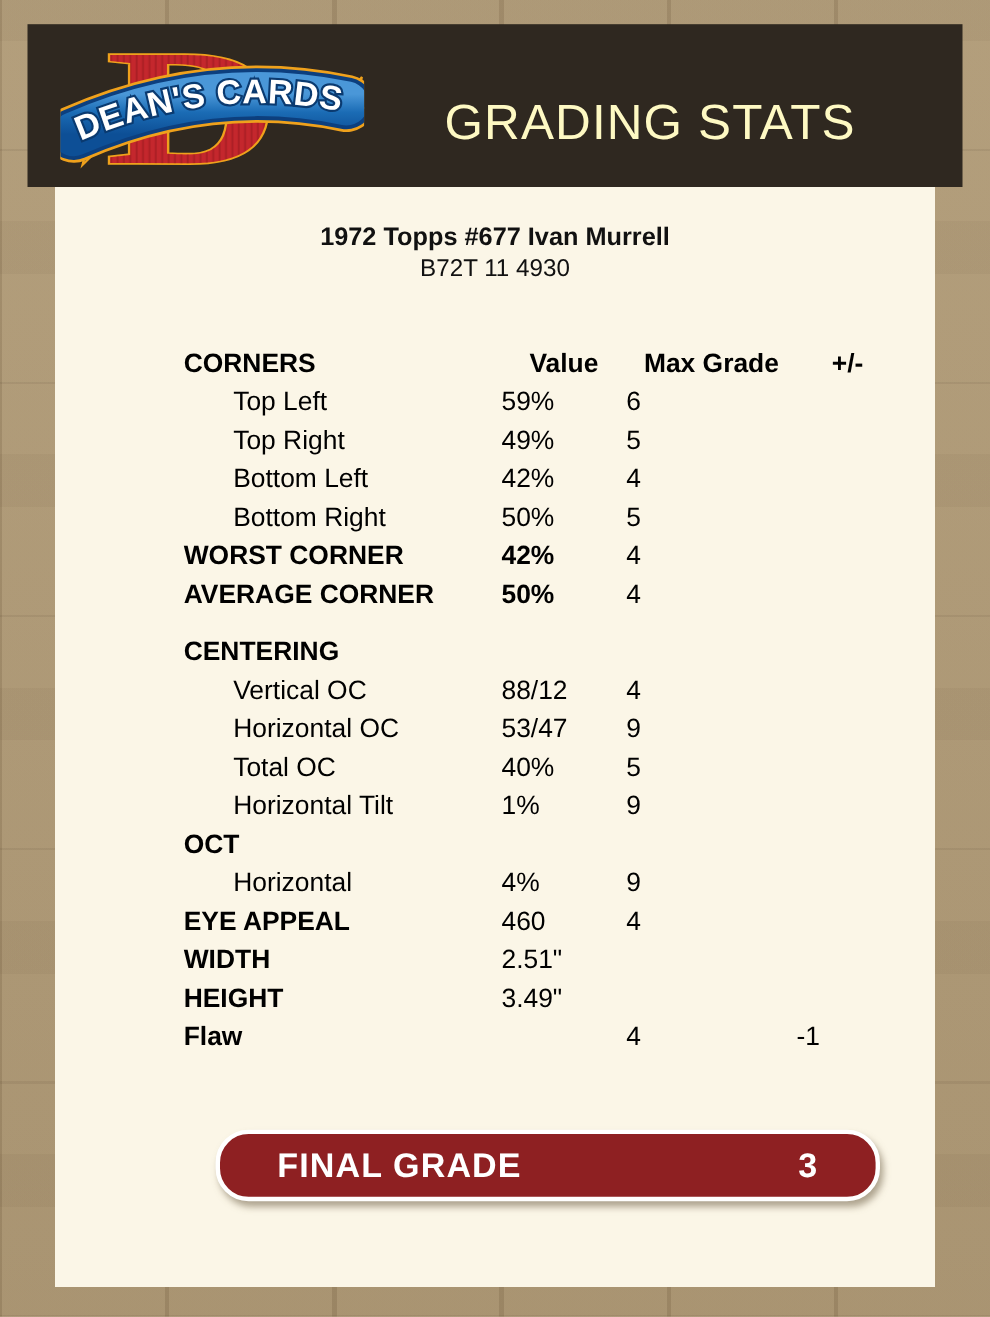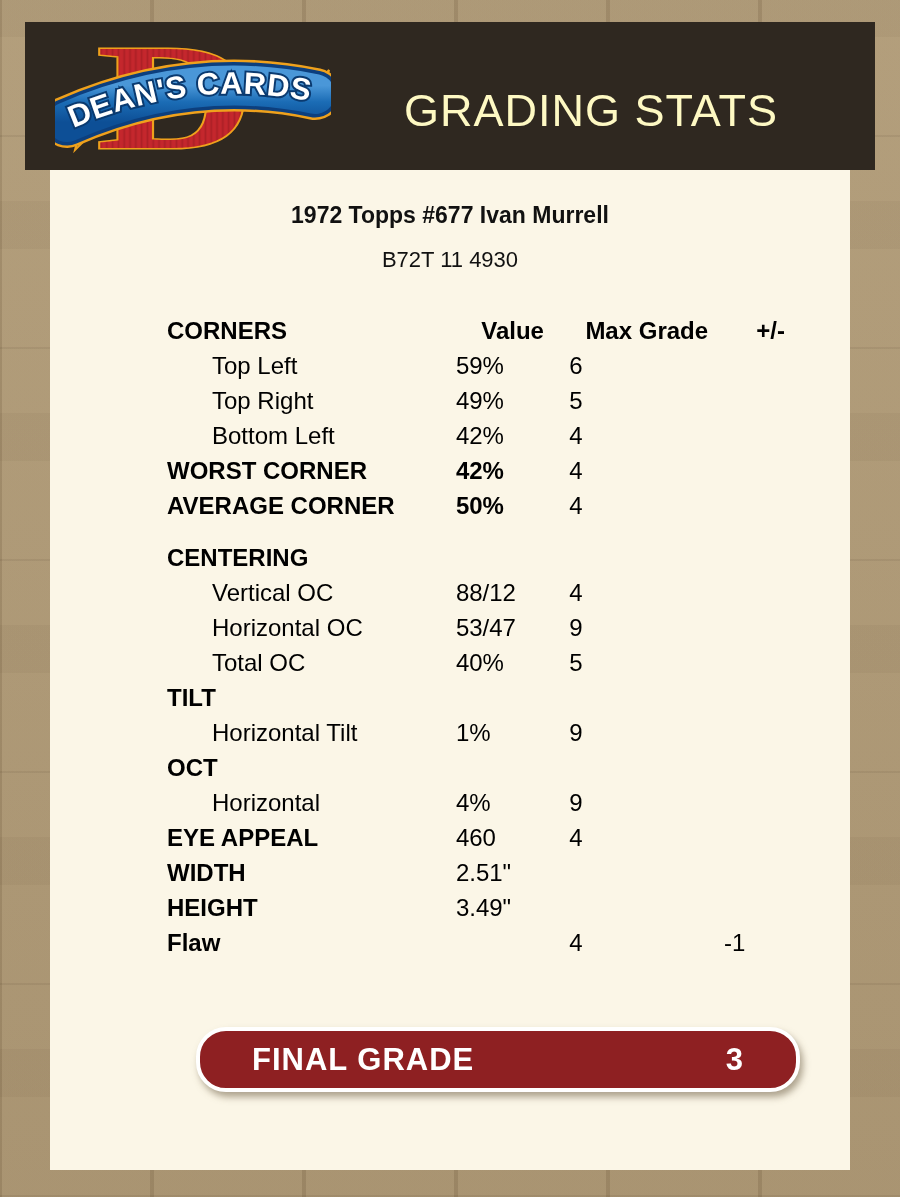--- a/index.html
+++ b/index.html
@@ -24,21 +24,21 @@
   .topbar{
     position:absolute;left:25px;top:22px;width:850px;height:148px;
     background:var(--header-bg,#2f2820);
     display:flex;align-items:center;
   }
   .logo-wrap{margin-left:30px;width:276px;height:144px;flex:0 0 auto;position:relative;}
   .titles{flex:1;text-align:center;color:#fef9c3;padding-top:30px;padding-right:24px;}
   .header-title{font-size:45px;letter-spacing:1px;line-height:1.1;}
   .header-subtitle{font-size:31px;margin-top:7px;}
   .card-title{margin-top:32px;text-align:center;font-size:23px;font-weight:bold;color:#111;}
-  .card-code{margin-top:18px;text-align:center;font-size:22px;color:#111;}
+  .card-code{margin-top:2px;text-align:center;font-size:22px;color:#111;}
   table.stats{
     position:absolute;left:117px;top:143px;width:650px;
     border-collapse:collapse;table-layout:fixed;
   }
   table.stats col.c1{width:280px;}
   table.stats col.c2{width:110px;}
   table.stats col.c3{width:150px;}
   table.stats col.c4{width:90px;}
   table.stats th, table.stats td{
     height:35px;padding:0;font-size:24px;color:#000;vertical-align:middle;
@@ -100,20 +100,26 @@
     <td class="c-max">5</td>
     <td class="c-pm"></td>
   </tr>
         <tr>
     <td class="c-label indent">Bottom Left</td>
     <td class="c-value">42%</td>
     <td class="c-max">4</td>
     <td class="c-pm"></td>
   </tr>
         <tr>
+    <td class="c-label indent">Bottom Right</td>
+    <td class="c-value">50%</td>
+    <td class="c-max">5</td>
+    <td class="c-pm"></td>
+  </tr>
+        <tr>
     <td class="c-label bold">WORST CORNER</td>
     <td class="c-value bold">42%</td>
     <td class="c-max">4</td>
     <td class="c-pm"></td>
   </tr>
         <tr>
     <td class="c-label bold">AVERAGE CORNER</td>
     <td class="c-value bold">50%</td>
     <td class="c-max">4</td>
     <td class="c-pm"></td>
@@ -136,26 +142,20 @@
         <tr>
     <td class="c-label indent">Horizontal OC</td>
     <td class="c-value">53/47</td>
     <td class="c-max">9</td>
     <td class="c-pm"></td>
   </tr>
         <tr>
     <td class="c-label indent">Total OC</td>
     <td class="c-value">40%</td>
     <td class="c-max">5</td>
-    <td class="c-pm"></td>
-  </tr>
-        <tr>
-    <td class="c-label bold">TILT</td>
-    <td class="c-value"></td>
-    <td class="c-max"></td>
     <td class="c-pm"></td>
   </tr>
         <tr>
     <td class="c-label indent">Horizontal Tilt</td>
     <td class="c-value">1%</td>
     <td class="c-max">9</td>
     <td class="c-pm"></td>
   </tr>
         <tr>
     <td class="c-label bold">OCT</td>

